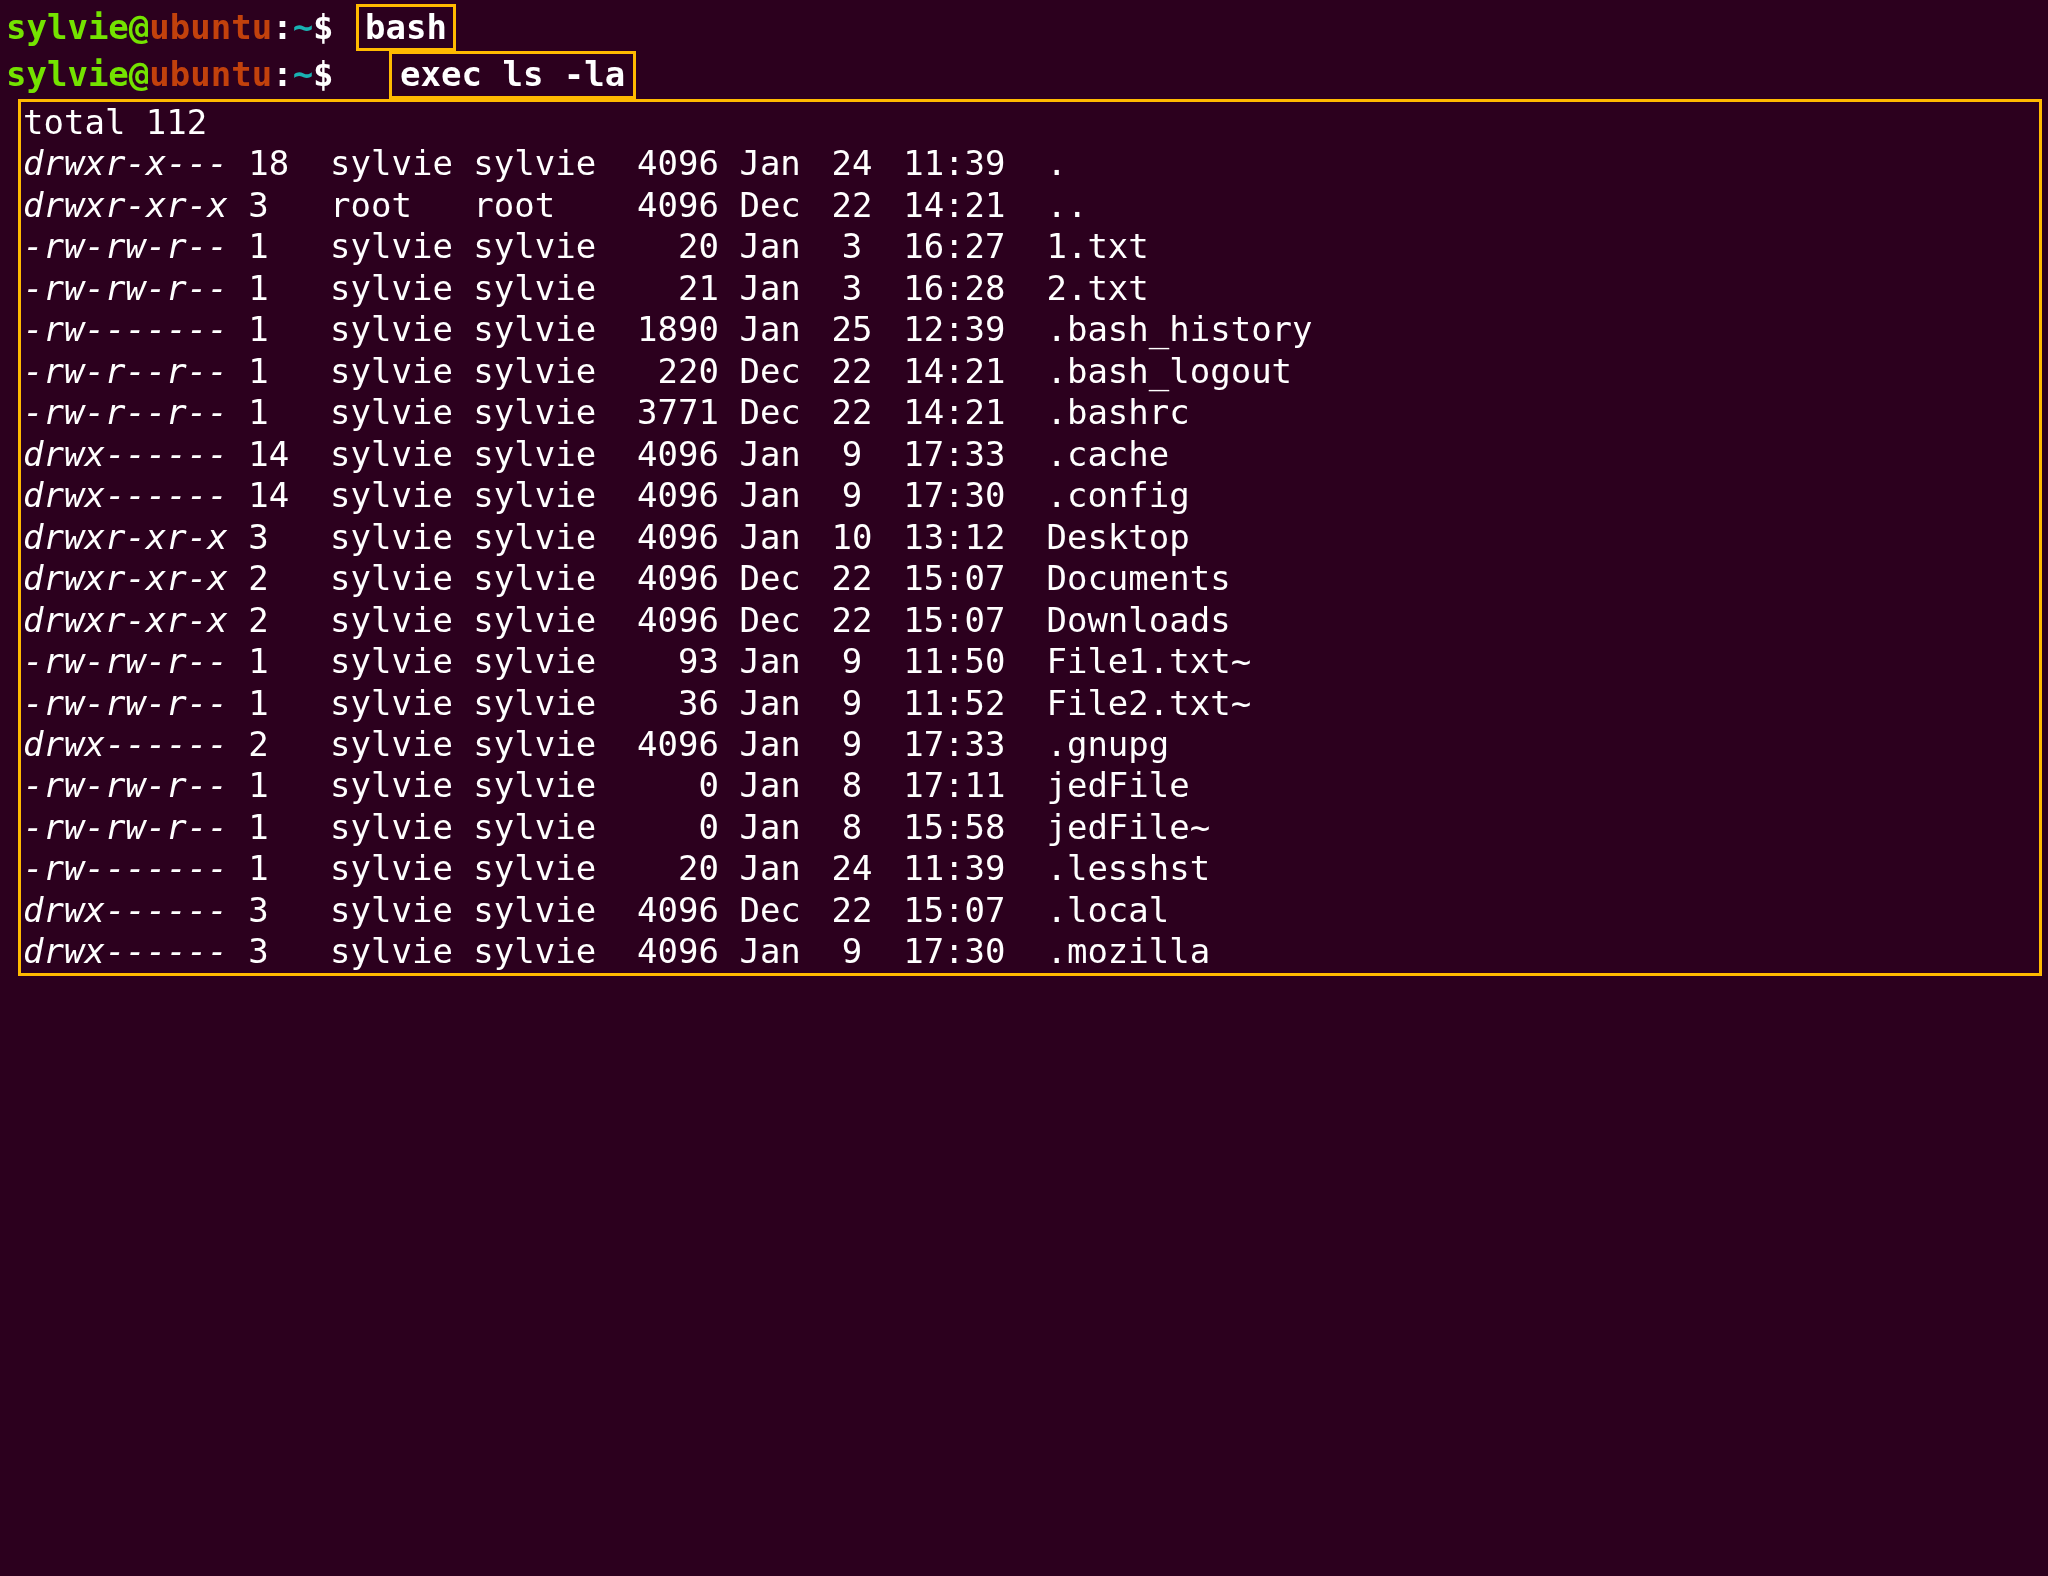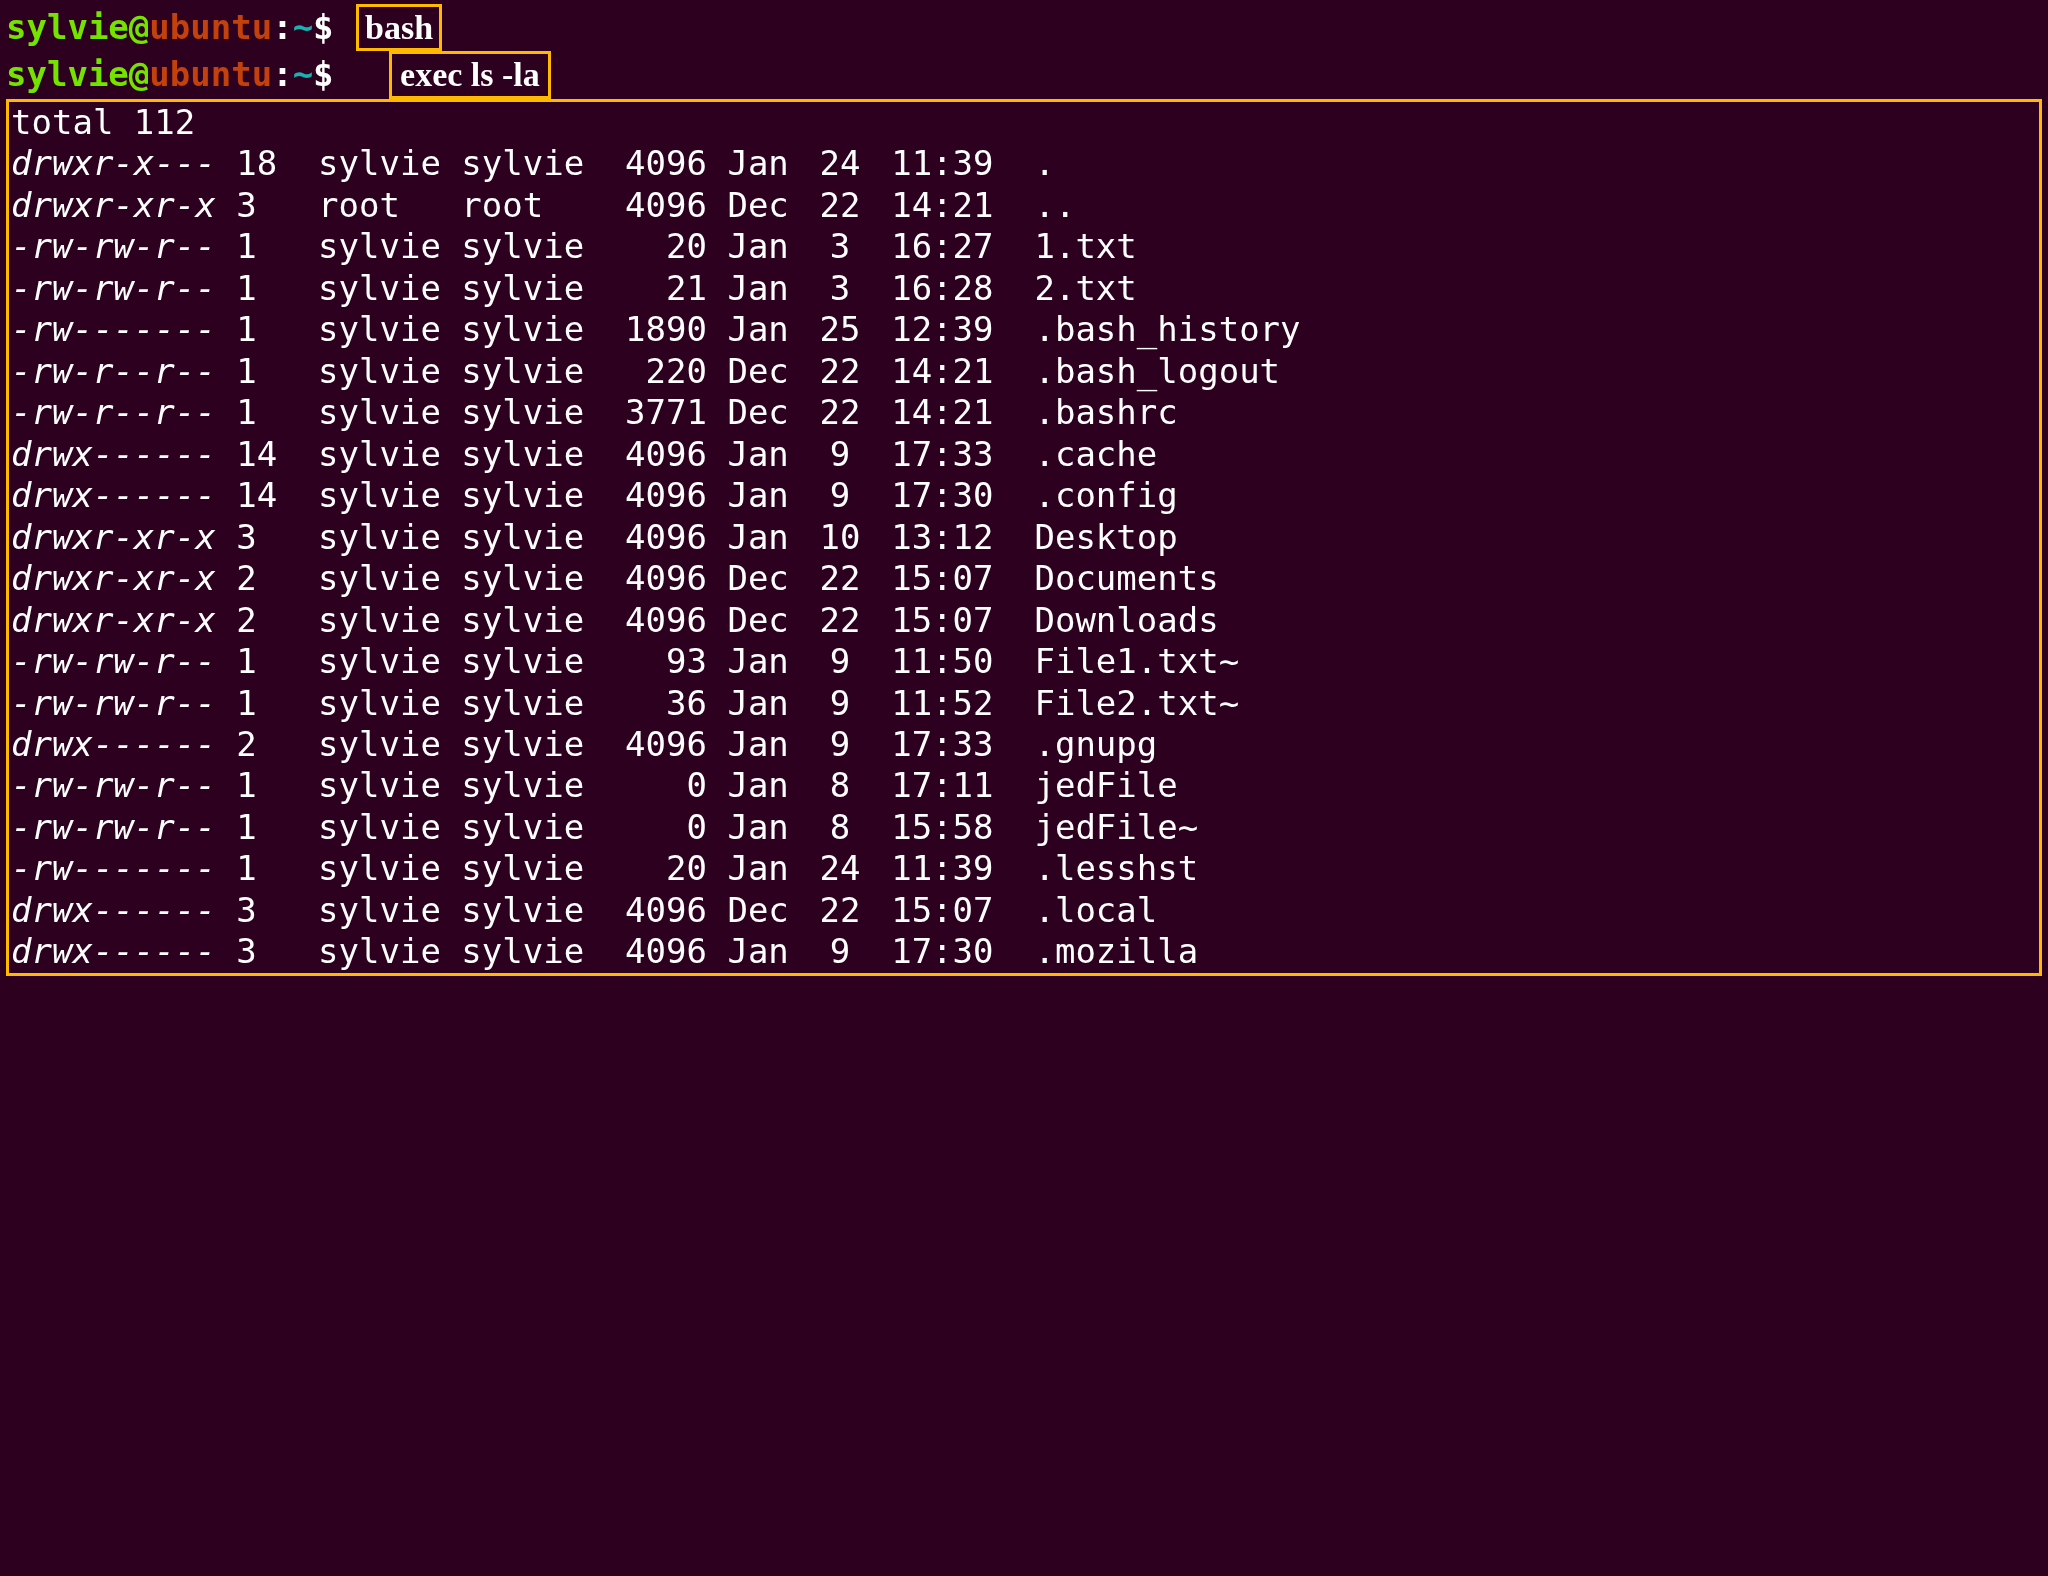--- a/index.html
+++ b/index.html
@@ -25,28 +25,28 @@
   .path{color:#19b2b2;font-weight:700;}
   .colon{color:#ffffff;font-weight:700;}
   .dollar{color:#ffffff;font-weight:700;}
   .cmd{color:#ffffff;font-weight:700;}
   .hl-box{
     border:3px solid #ffba00;
     padding:0 6px;
     margin-left:2px;
     display:inline-block;
     box-sizing:border-box;
-    font-family:Liberation Serif, serif;
   }
   .hl-box.cmd2{padding:0 8px;margin-left:35px;}
   .output-wrap{
     border:3px solid #ffba00;
     margin-top:0px;
     padding:0 6px 0 2px;
     box-sizing:border-box;
+    margin-left:12px;
   }
   .row{
     white-space:pre;
     color:#ffffff;
     font-weight:400;
   }
   .row span{display:inline-block;}
   .c-perm{width:11ch;font-style:italic;}
   .c-lnk{width:3ch;text-align:left;}
   .c-own{width:7ch;}

